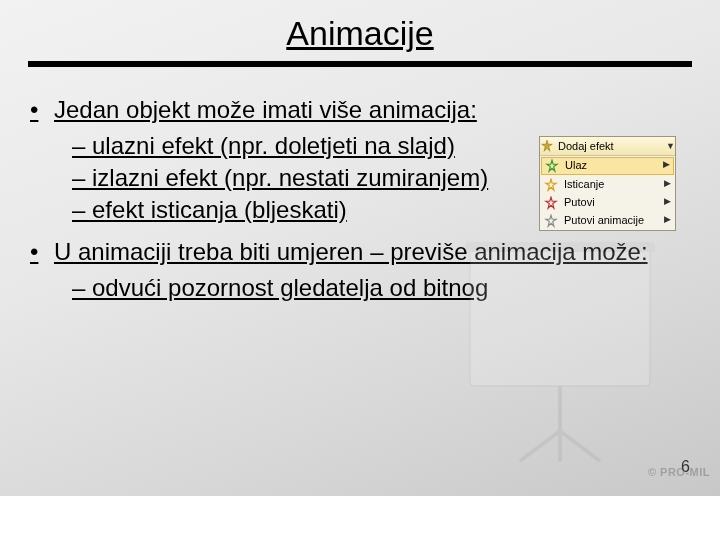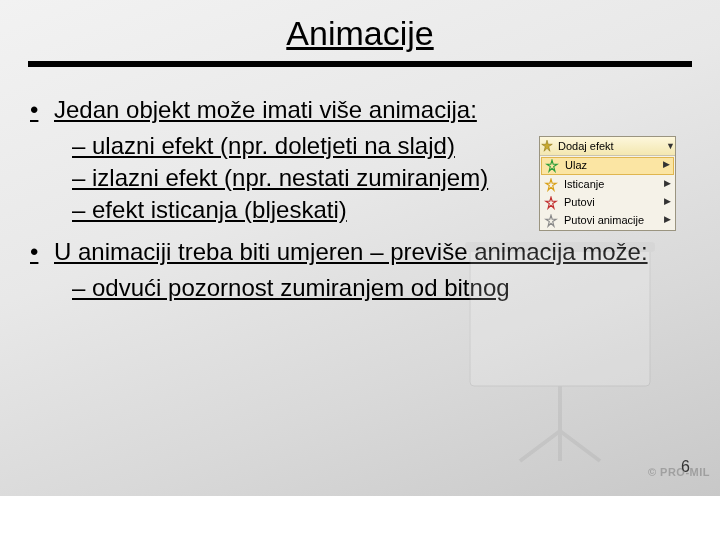--- a/index.html
+++ b/index.html
@@ -148,21 +148,21 @@
     <div class="bullet2">– ulazni efekt (npr. doletjeti na slajd)</div>
     <div class="bullet2">– izlazni efekt (npr. nestati zumiranjem)</div>
     <div class="bullet2">– efekt isticanja (bljeskati)</div>
 
     <div class="gap"></div>
 
     <div class="bullet1">
       <div class="dot">•</div>
       <div>U animaciji treba biti umjeren – previše animacija može:</div>
     </div>
-    <div class="bullet2">– odvući pozornost zumiranjem od bitnog</div>
+    <div class="bullet2">– odvući pozornost gledatelja od bitnog</div>
   </div>
 
   <div class="menu">
     <div class="menu-header">
       <svg class="star" width="14" height="14" viewBox="0 0 24 24">
         <polygon points="12,2 14,9 21,9 15,13 17,21 12,16 7,21 9,13 3,9 10,9" fill="#c9a92f" stroke="#8a7315"></polygon>
       </svg>
       <span class="lbl">Dodaj efekt</span>
       <span class="tri">▼</span>
     </div>

